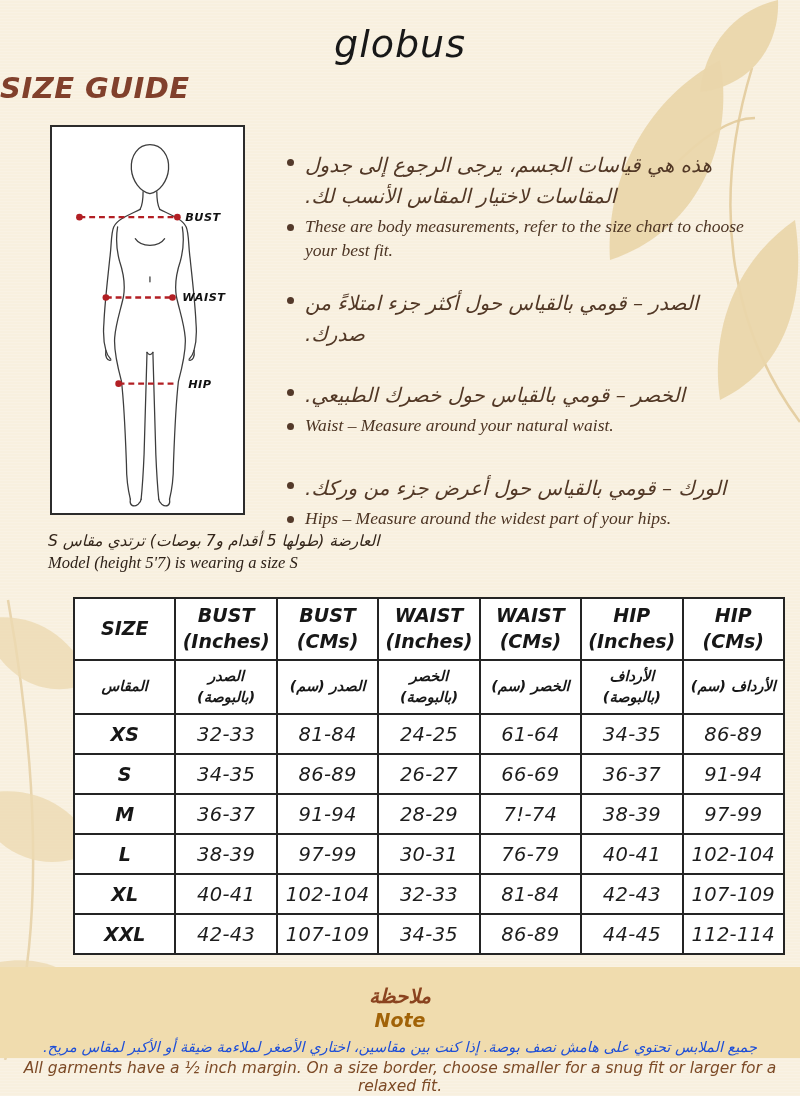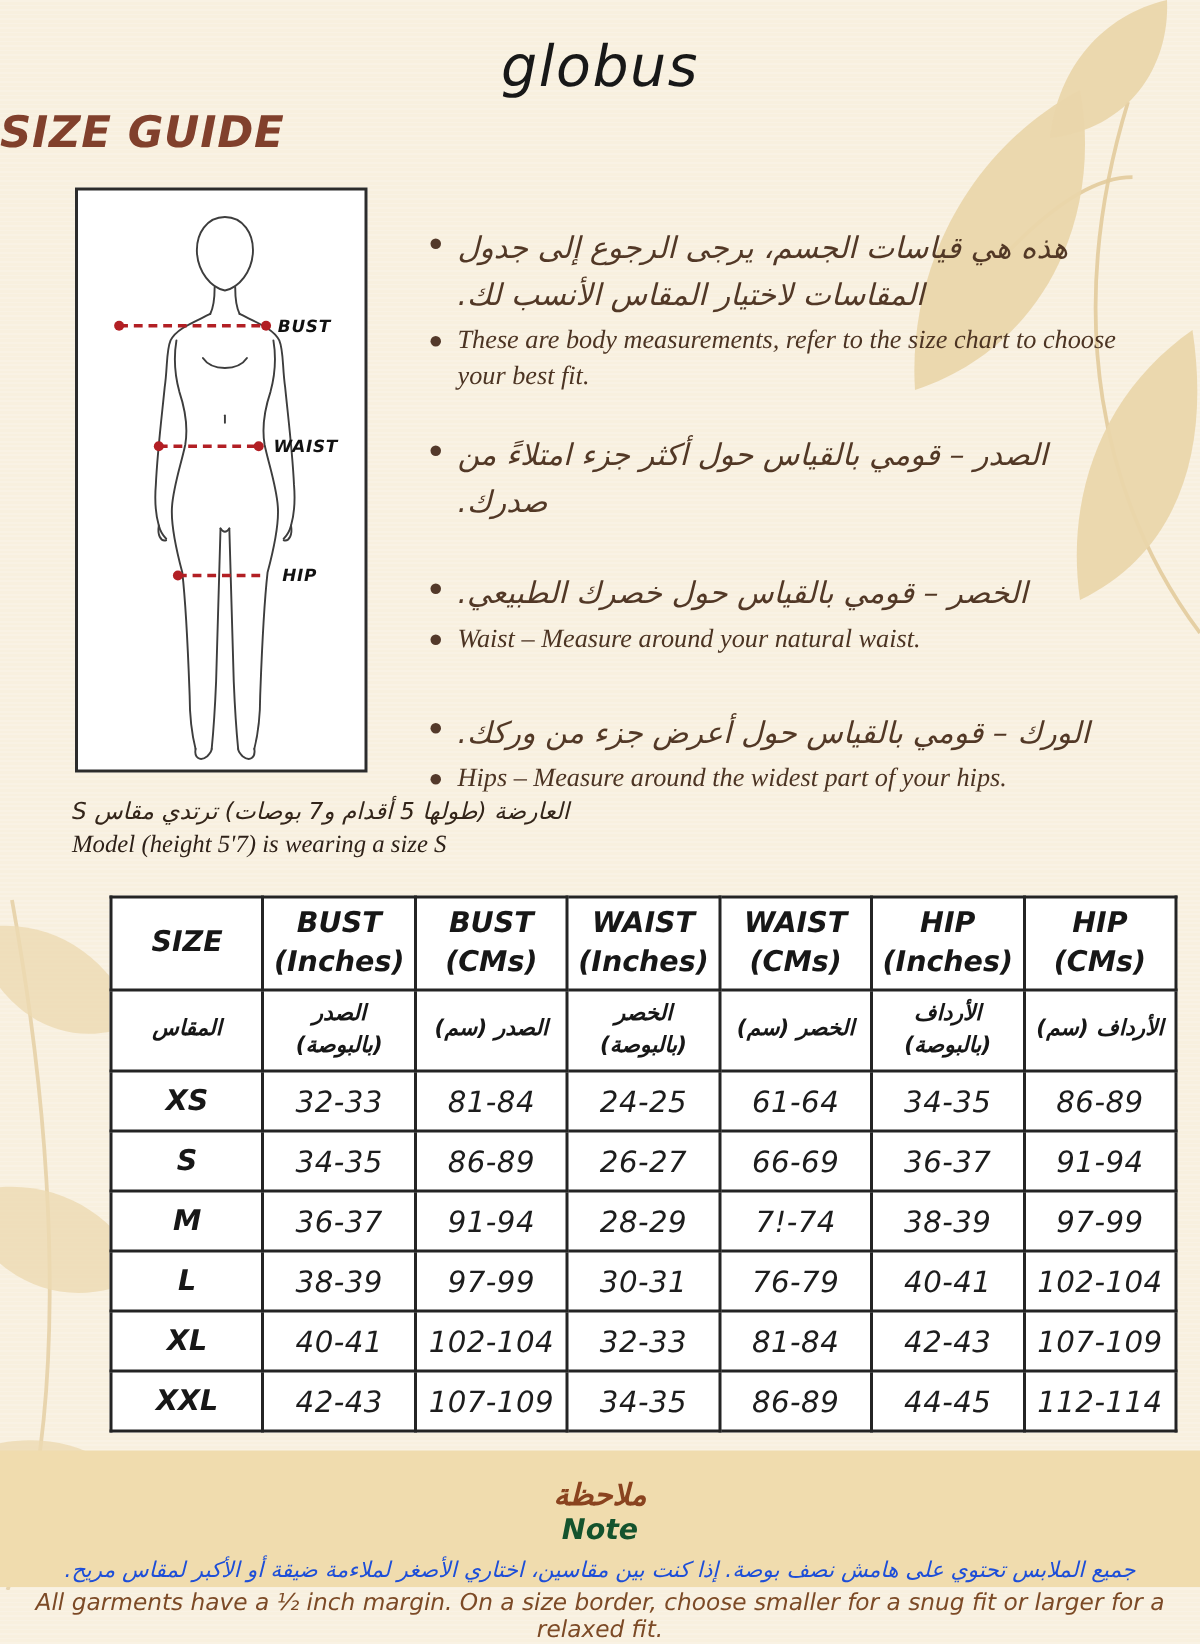--- a/index.html
+++ b/index.html
@@ -68,21 +68,21 @@
   .size-table tbody th { height:40px; font-size:19px; font-weight:700; color:#171717; }
   .size-table tbody td { height:40px; font-size:19.5px; font-weight:500; color:#1d1d1d; letter-spacing:.3px; }
 
   .note-band {
     position:absolute; z-index:1; left:0; right:0; top:967px; height:91px;
     background:#f0dcae; text-align:center;
   }
   .note-h-ar {
     margin-top:17px; direction:rtl; font-size:20px; font-weight:700; color:#8a431f;
   }
-  .note-h-en { margin-top:1px; font-size:19px; font-weight:700; color:#14532d; }
+  .note-h-en { margin-top:1px; font-size:19px; font-weight:700; color:#a16207; }
   .note-b-ar { margin-top:8px; direction:rtl; font-size:14.5px; color:#1d4ed8; }
   .note-b-en { margin-top:4px; font-size:15.5px; color:#7c4a26; }
 </style>
 </head>
 <body>
 
 <div class="page">
 
   <svg class="deco deco-tr" width="250" height="430" viewBox="0 0 250 430">
     <path d="M250,422 C185,335 158,212 202,68" fill="none" stroke="#e2cb9c" stroke-width="2.5" opacity="0.9"></path>

